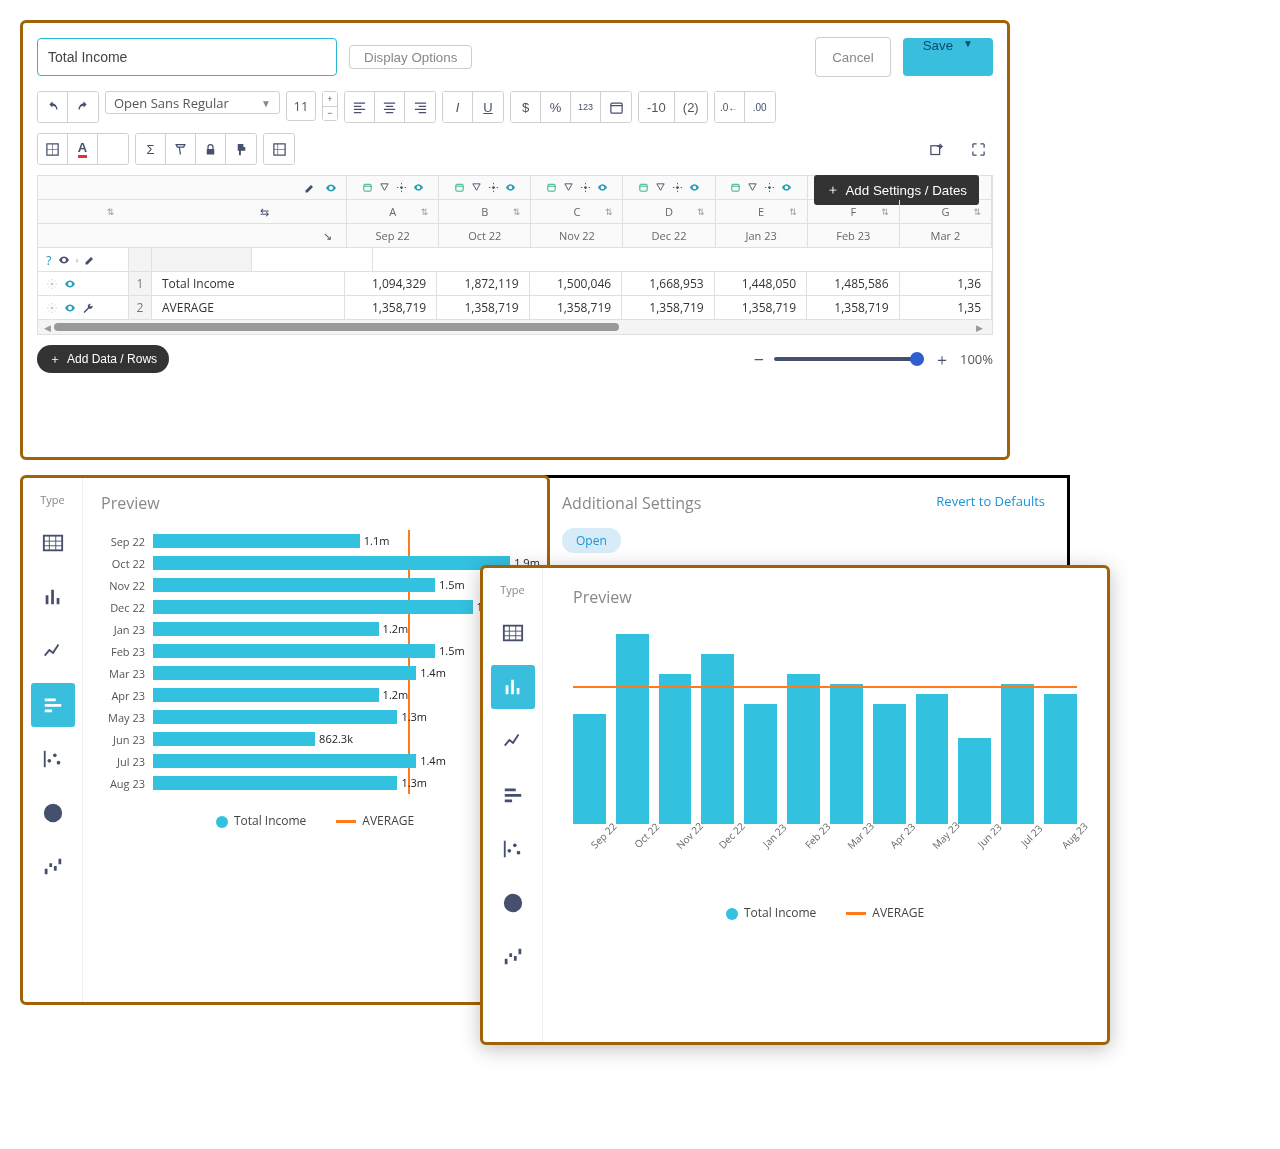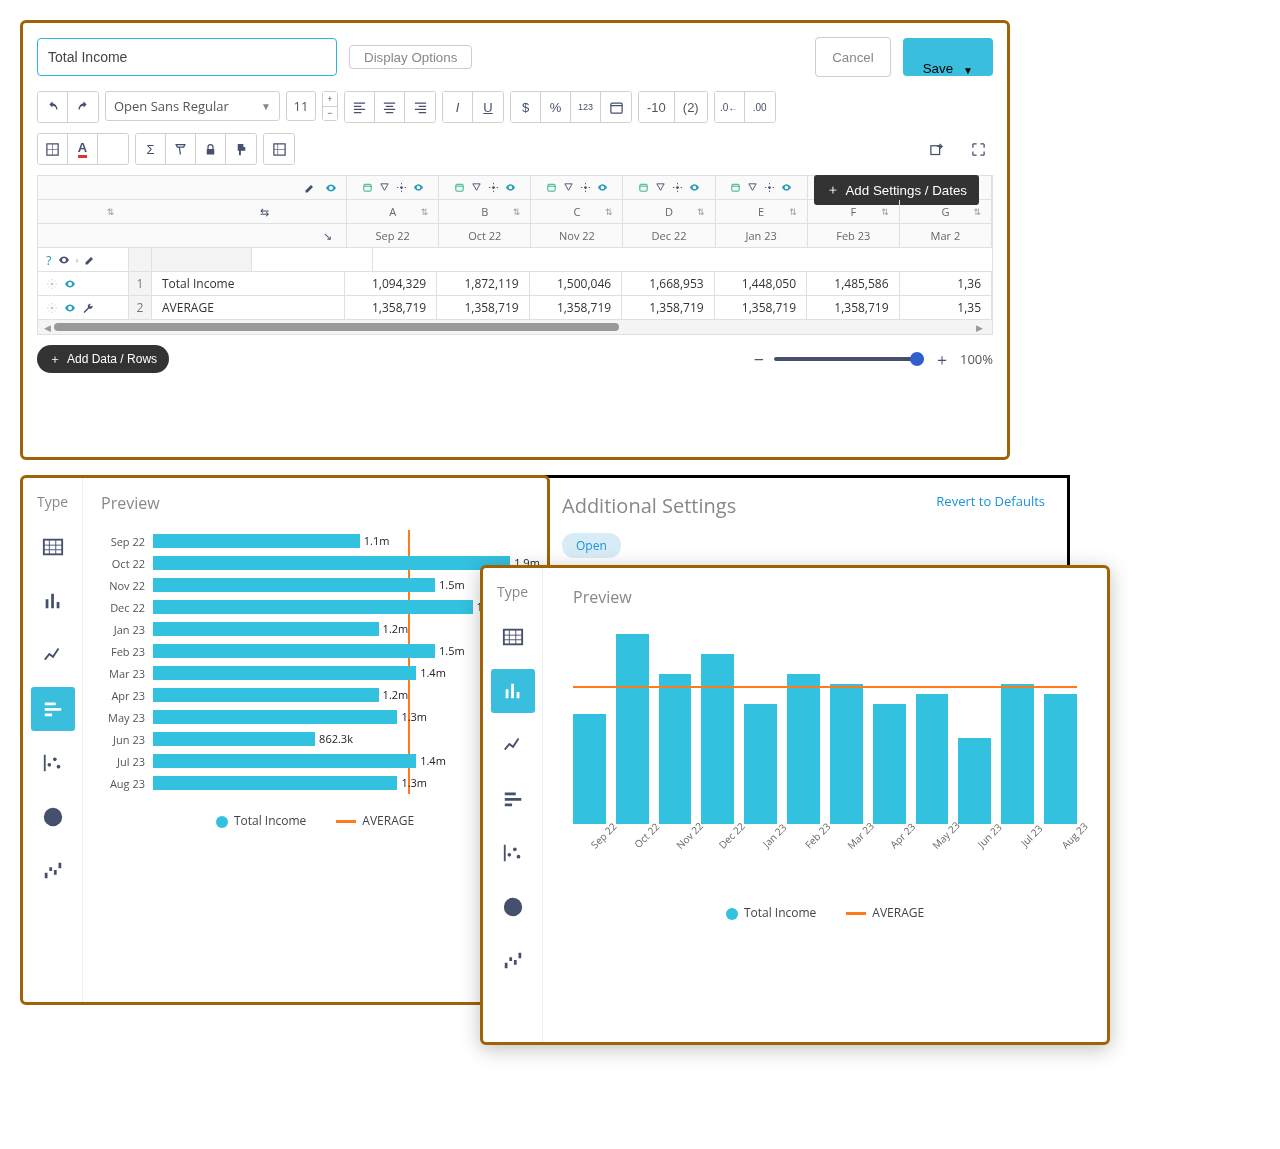--- a/index.html
+++ b/index.html
@@ -5,29 +5,29 @@
 * { box-sizing: border-box; margin: 0; padding: 0; }
 body { font-family: "Open Sans", Arial, sans-serif; font-size: 13px; color: #333; background: #fff; width: 1280px; height: 1149px; position: relative; }
 .panel { background: #fff; border: 3px solid #a16207; border-radius: 6px; position: absolute; }
 
 .editor { left: 20px; top: 20px; width: 990px; height: 440px; padding: 14px; }
 .top-row { display: flex; gap: 12px; align-items: center; margin-bottom: 14px; }
 .title-input { width: 300px; height: 38px; border: 1px solid #2ab7d8; border-radius: 4px; padding: 0 10px; font-size: 14px; color: #444; }
 .display-opt { height: 24px; padding: 0 14px; border: 1px solid #ccc; border-radius: 4px; background: #fff; color: #888; }
 .spacer { flex: 1; }
 .cancel-btn { height: 40px; padding: 0 16px; border: 1px solid #ccc; border-radius: 4px; background: #fff; color: #888; }
-.save-btn { height: 38px; padding: 0 20px; border: none; border-radius: 4px; background: #39bfdd; color: #000000; display: inline-flex; align-items: flex-end; gap: 10px; }
+.save-btn { height: 38px; padding: 0 20px; border: none; border-radius: 4px; background: #39bfdd; color: #0c4a6e; display: inline-flex; align-items: flex-start; gap: 10px; }
 .save-btn .caret { font-size: 10px; }
 
 .toolbar { display: flex; flex-wrap: wrap; gap: 6px; margin-bottom: 10px; }
 .tb-group { display: flex; border: 1px solid #d0d0d0; border-radius: 3px; overflow: hidden; }
 .tb-btn { min-width: 30px; height: 30px; border: none; border-right: 1px solid #d0d0d0; background: #fff; color: #44506c; display: inline-flex; align-items: center; justify-content: center; font-size: 13px; cursor: pointer; }
 .tb-btn svg { width: 15px; height: 15px; fill: #44506c; }
 .tb-btn:last-child { border-right: none; }
-.font-select { width: 175px; height: 30px; border: 1px solid #d0d0d0; border-radius: 3px; padding: 0 8px; color: #555; background: #fff; display: flex; align-items: center; justify-content: space-between; }
+.font-select { width: 175px; height: 23px; border: 1px solid #d0d0d0; border-radius: 3px; padding: 0 8px; color: #555; background: #fff; display: flex; align-items: center; justify-content: space-between; }
 .size-box { width: 30px; height: 30px; border: 1px solid #d0d0d0; border-radius: 3px; display: flex; align-items: center; justify-content: center; color: #555; }
 .spin { display: flex; flex-direction: column; border: 1px solid #d0d0d0; border-radius: 3px; height: 30px; width: 16px; }
 .spin button { flex: 1; border: none; background: #fff; font-size: 9px; color: #555; }
 .spin button:first-child { border-bottom: 1px solid #d0d0d0; }
 .tb-text { padding: 0 8px; color: #555; }
 .toolbar2 { display: flex; gap: 6px; margin-bottom: 10px; align-items: center; }
 .tb-right { margin-left: auto; display: flex; gap: 12px; }
 
 .fx-row { display: flex; align-items: center; border: 1px solid #d0d0d0; border-radius: 3px; height: 30px; margin-bottom: 0; }
 .fx-label { width: 28px; text-align: center; color: #888; font-style: italic; border-right: 1px solid #d0d0d0; height: 100%; display: flex; align-items: center; justify-content: center; font-size: 11px;}
@@ -58,40 +58,40 @@
 .hscroll-arrow { width: 10px; color: #999; font-size: 9px;}
 
 .grid-footer { display: flex; align-items: center; margin-top: 10px; }
 .add-rows { background: #333; color: #fff; border: none; height: 28px; padding: 0 12px; border-radius: 14px; display: flex; align-items: center; gap: 6px; font-size: 12px;}
 .zoom { margin-left: auto; display: flex; align-items: center; gap: 10px; color: #555; }
 .zoom-track { width: 150px; height: 4px; background: #44506c; border-radius: 2px; position: relative;}
 .zoom-thumb { position: absolute; right: 0; top: -5px; width: 14px; height: 14px; border-radius: 50%; background: #2f5fcf; }
 
 .preview-panel { left: 20px; top: 475px; width: 530px; height: 530px; display: flex; }
 .typecol { width: 60px; border-right: 1px solid #eee; display: flex; flex-direction: column; align-items: center; padding-top: 14px;}
-.typecol h4 { color: #888; font-weight: 400; font-size: 14px; margin-bottom: 14px;}
+.typecol h4 { color: #888; font-weight: 400; font-size: 11px; margin-bottom: 14px;}
 .type-icon { width: 44px; height: 44px; margin-bottom: 10px; display: flex; align-items: center; justify-content: center; color: #44506c; border-radius: 3px; cursor: pointer;}
 .type-icon.active { background: #39bfdd; color: #fff; }
 .type-icon svg { width: 22px; height: 22px; fill: currentColor; }
 .preview-body { flex: 1; padding: 14px 18px; }
 .preview-body h4 { color: #888; font-weight: 400; font-size: 16px; margin-bottom: 16px;}
 
 .hbars { position: relative; }
 .hbar-row { display: flex; align-items: center; height: 22px; font-size: 11px;}
 .hbar-label { width: 52px; text-align: right; padding-right: 8px; color: #555;}
 .hbar-track { flex: 1; height: 14px; position: relative;}
 .hbar-fill { height: 14px; background: #33c1e0; }
 .hbar-val { position: absolute; top: 0; font-size: 11px; color: #222; line-height: 14px; padding-left: 4px;}
 .avg-line { position: absolute; top: 0; bottom: 0; width: 2px; background: #ff7b1a; }
 .legend { display: flex; justify-content: center; gap: 30px; margin-top: 18px; font-size: 12px; color: #444;}
 .swatch { width: 12px; height: 12px; display: inline-block; border-radius: 50%; margin-right: 6px; vertical-align: middle;}
 .swatch-line { width: 20px; height: 3px; display: inline-block; background: #ff7b1a; margin-right: 6px; vertical-align: middle;}
 
 .settings-panel { left: 540px; top: 475px; width: 530px; height: 120px; background: #fff; padding: 14px 22px; border-top: 3px solid #000; border-right: 3px solid #000; }
-.settings-panel h4 { color: #888; font-weight: 400; font-size: 20px; margin-bottom: 14px;}
+.settings-panel h4 { color: #888; font-weight: 400; font-size: 16px; margin-bottom: 14px;}
 .revert { float: right; color: #1a94d6; font-size: 13px;}
 .pill { background: #d8ecf8; color: #1a94d6; padding: 4px 14px; border-radius: 12px; display: inline-block; font-size: 12px;}
 .settings-row2 { display: flex; gap: 60px; margin-top: 14px; font-size: 13px; color: #888; align-items: center;}
 .title-field { margin-left: auto; width: 160px; height: 30px; border: 1px solid #ddd; border-radius: 3px;}
 
 .preview2 { left: 480px; top: 565px; width: 630px; height: 480px; display: flex; box-shadow: 0 4px 20px rgba(0,0,0,.25);}
 .preview2 .preview-body { padding: 18px 30px;}
 .vbars-wrap { position: relative; height: 230px; margin-top: 10px;}
 .vbars { display: flex; align-items: flex-end; height: 200px; gap: 10px; position: relative;}
 .vbar { flex: 1; background: #33c1e0; }

